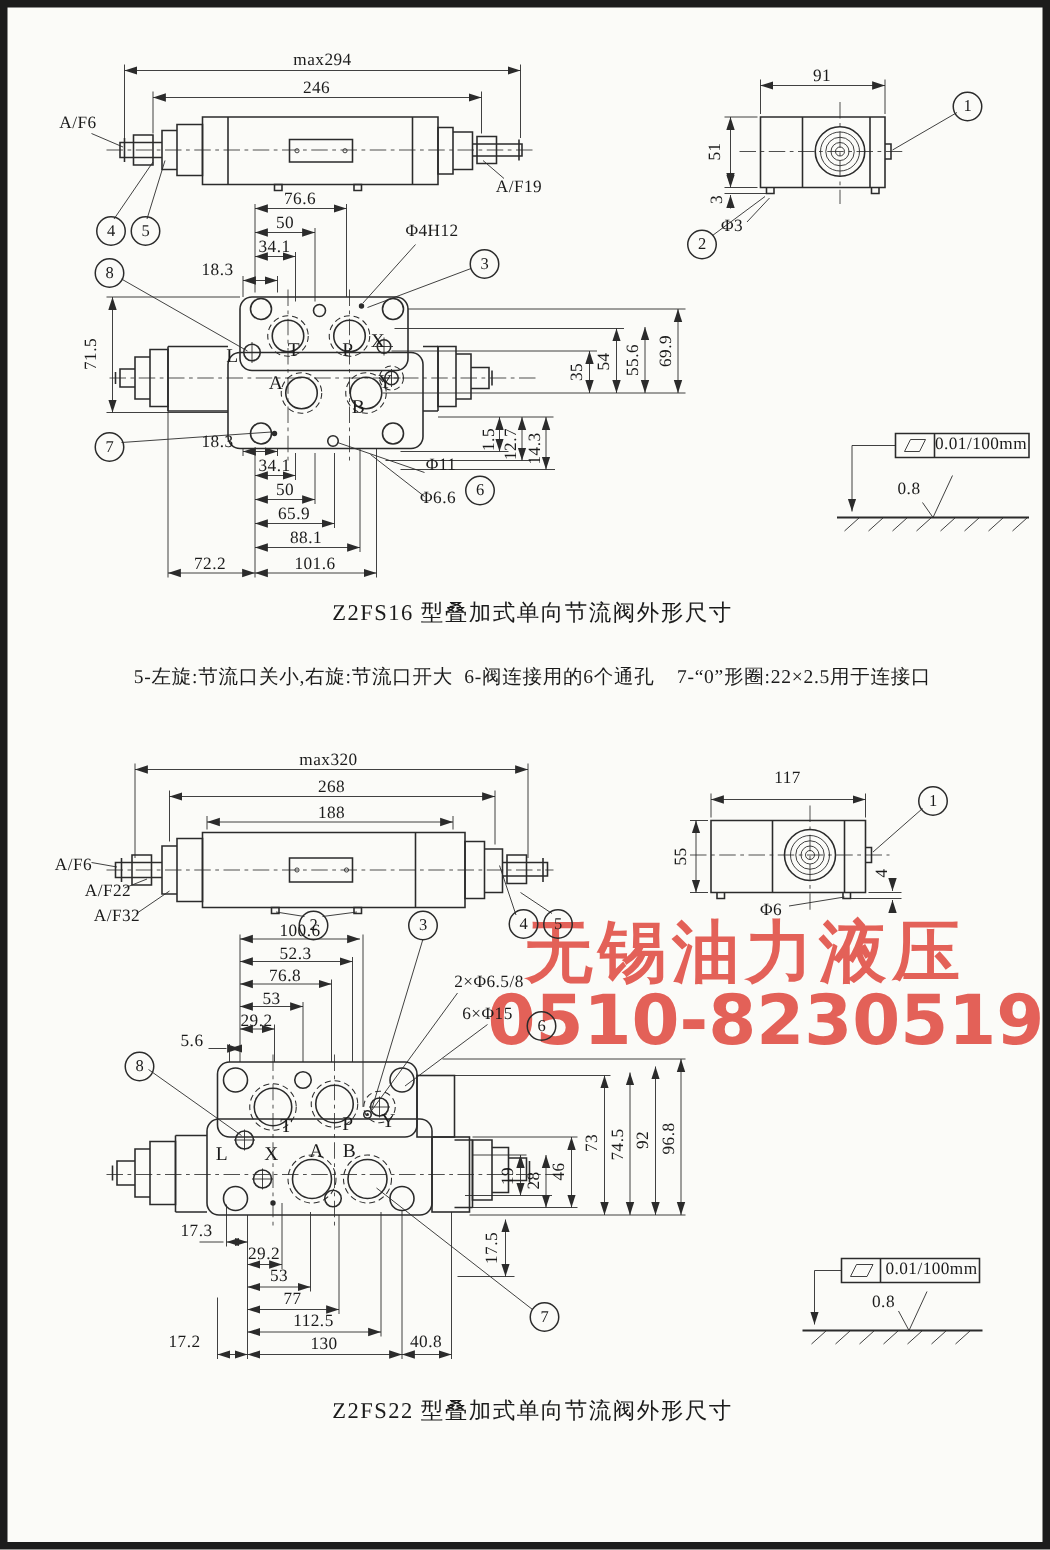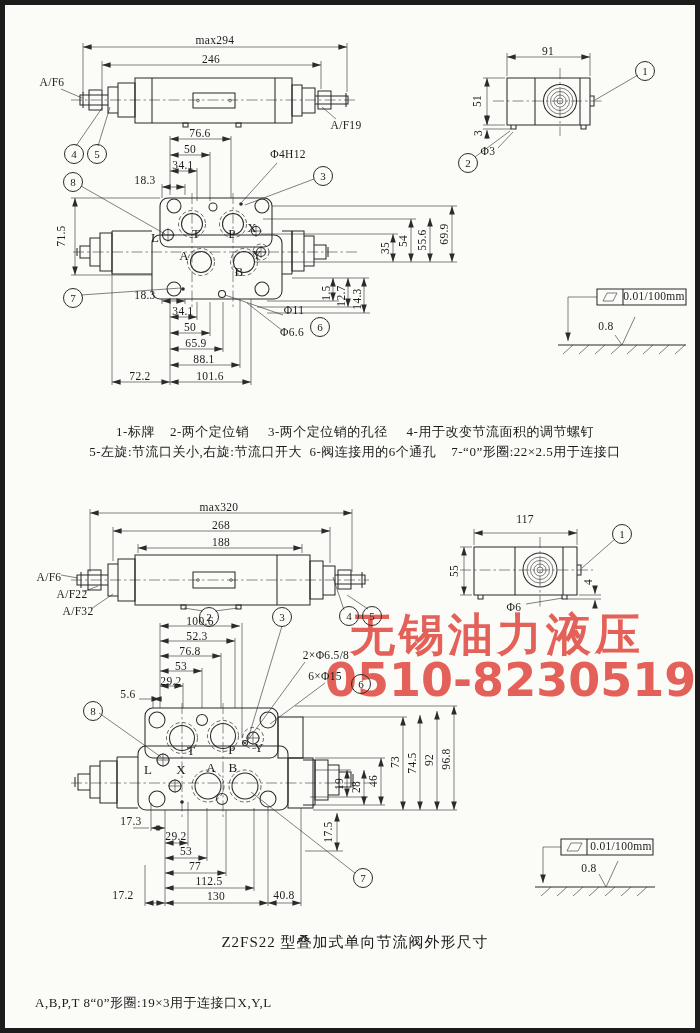--- a/index.html
+++ b/index.html
@@ -287,21 +287,21 @@
 <span class="lbl v" style="left:337px;top:291px">12.7</span>
 <span class="lbl v" style="left:353px;top:294px">14.3</span>
 <span class="lbl v" style="left:381px;top:243px">35</span>
 <span class="lbl v" style="left:399px;top:236px">54</span>
 <span class="lbl v" style="left:418px;top:235px">55.6</span>
 <span class="lbl v" style="left:440px;top:229px">69.9</span>
 
 <span class="lbl" style="left:649px;top:292px">0.01/100mm</span>
 <span class="lbl" style="left:601px;top:322px">0.8</span>
 
-<div class="lbl legend" style="left:350px;top:426px">1-标牌    2-两个定位销     3-两个定位销的孔径     4-用于改变节流面积的调节螺钉</div>
+<div class="lbl title" style="left:350px;top:405px">Z2FS16 型叠加式单向节流阀外形尺寸</div>
 <div class="lbl legend" style="left:350px;top:446px">5-左旋:节流口关小,右旋:节流口开大  6-阀连接用的6个通孔    7-“0”形圈:22×2.5用于连接口</div>
 
 <div class="wm" style="left:345px;top:607px;font-size:45px;letter-spacing:4px">无锡油力液压</div>
 <div class="wm" style="left:320px;top:652px;font-size:46px">0510-82305199</div>
 
 <span class="lbl" style="left:214px;top:503px">max320</span>
 <span class="lbl" style="left:216px;top:521px">268</span>
 <span class="lbl" style="left:216px;top:538px">188</span>
 <span class="lbl" style="left:44px;top:573px">A/F6</span>
 <span class="lbl" style="left:67px;top:590px">A/F22</span>
@@ -352,15 +352,14 @@
 <span class="lbl" style="left:204px;top:877px">112.5</span>
 <span class="lbl" style="left:211px;top:892px">130</span>
 <span class="lbl" style="left:118px;top:891px">17.2</span>
 <span class="lbl" style="left:279px;top:891px">40.8</span>
 <span class="bal" style="left:358px;top:873px">7</span>
 
 <span class="lbl" style="left:616px;top:842px">0.01/100mm</span>
 <span class="lbl" style="left:584px;top:864px">0.8</span>
 
 <div class="lbl title" style="left:350px;top:937px">Z2FS22 型叠加式单向节流阀外形尺寸</div>
-<div class="lbl legend ll" style="left:30px;top:997px">A,B,P,T 8“0”形圈:19×3用于连接口X,Y,L</div>
 
 </div>
 
 </body></html>

